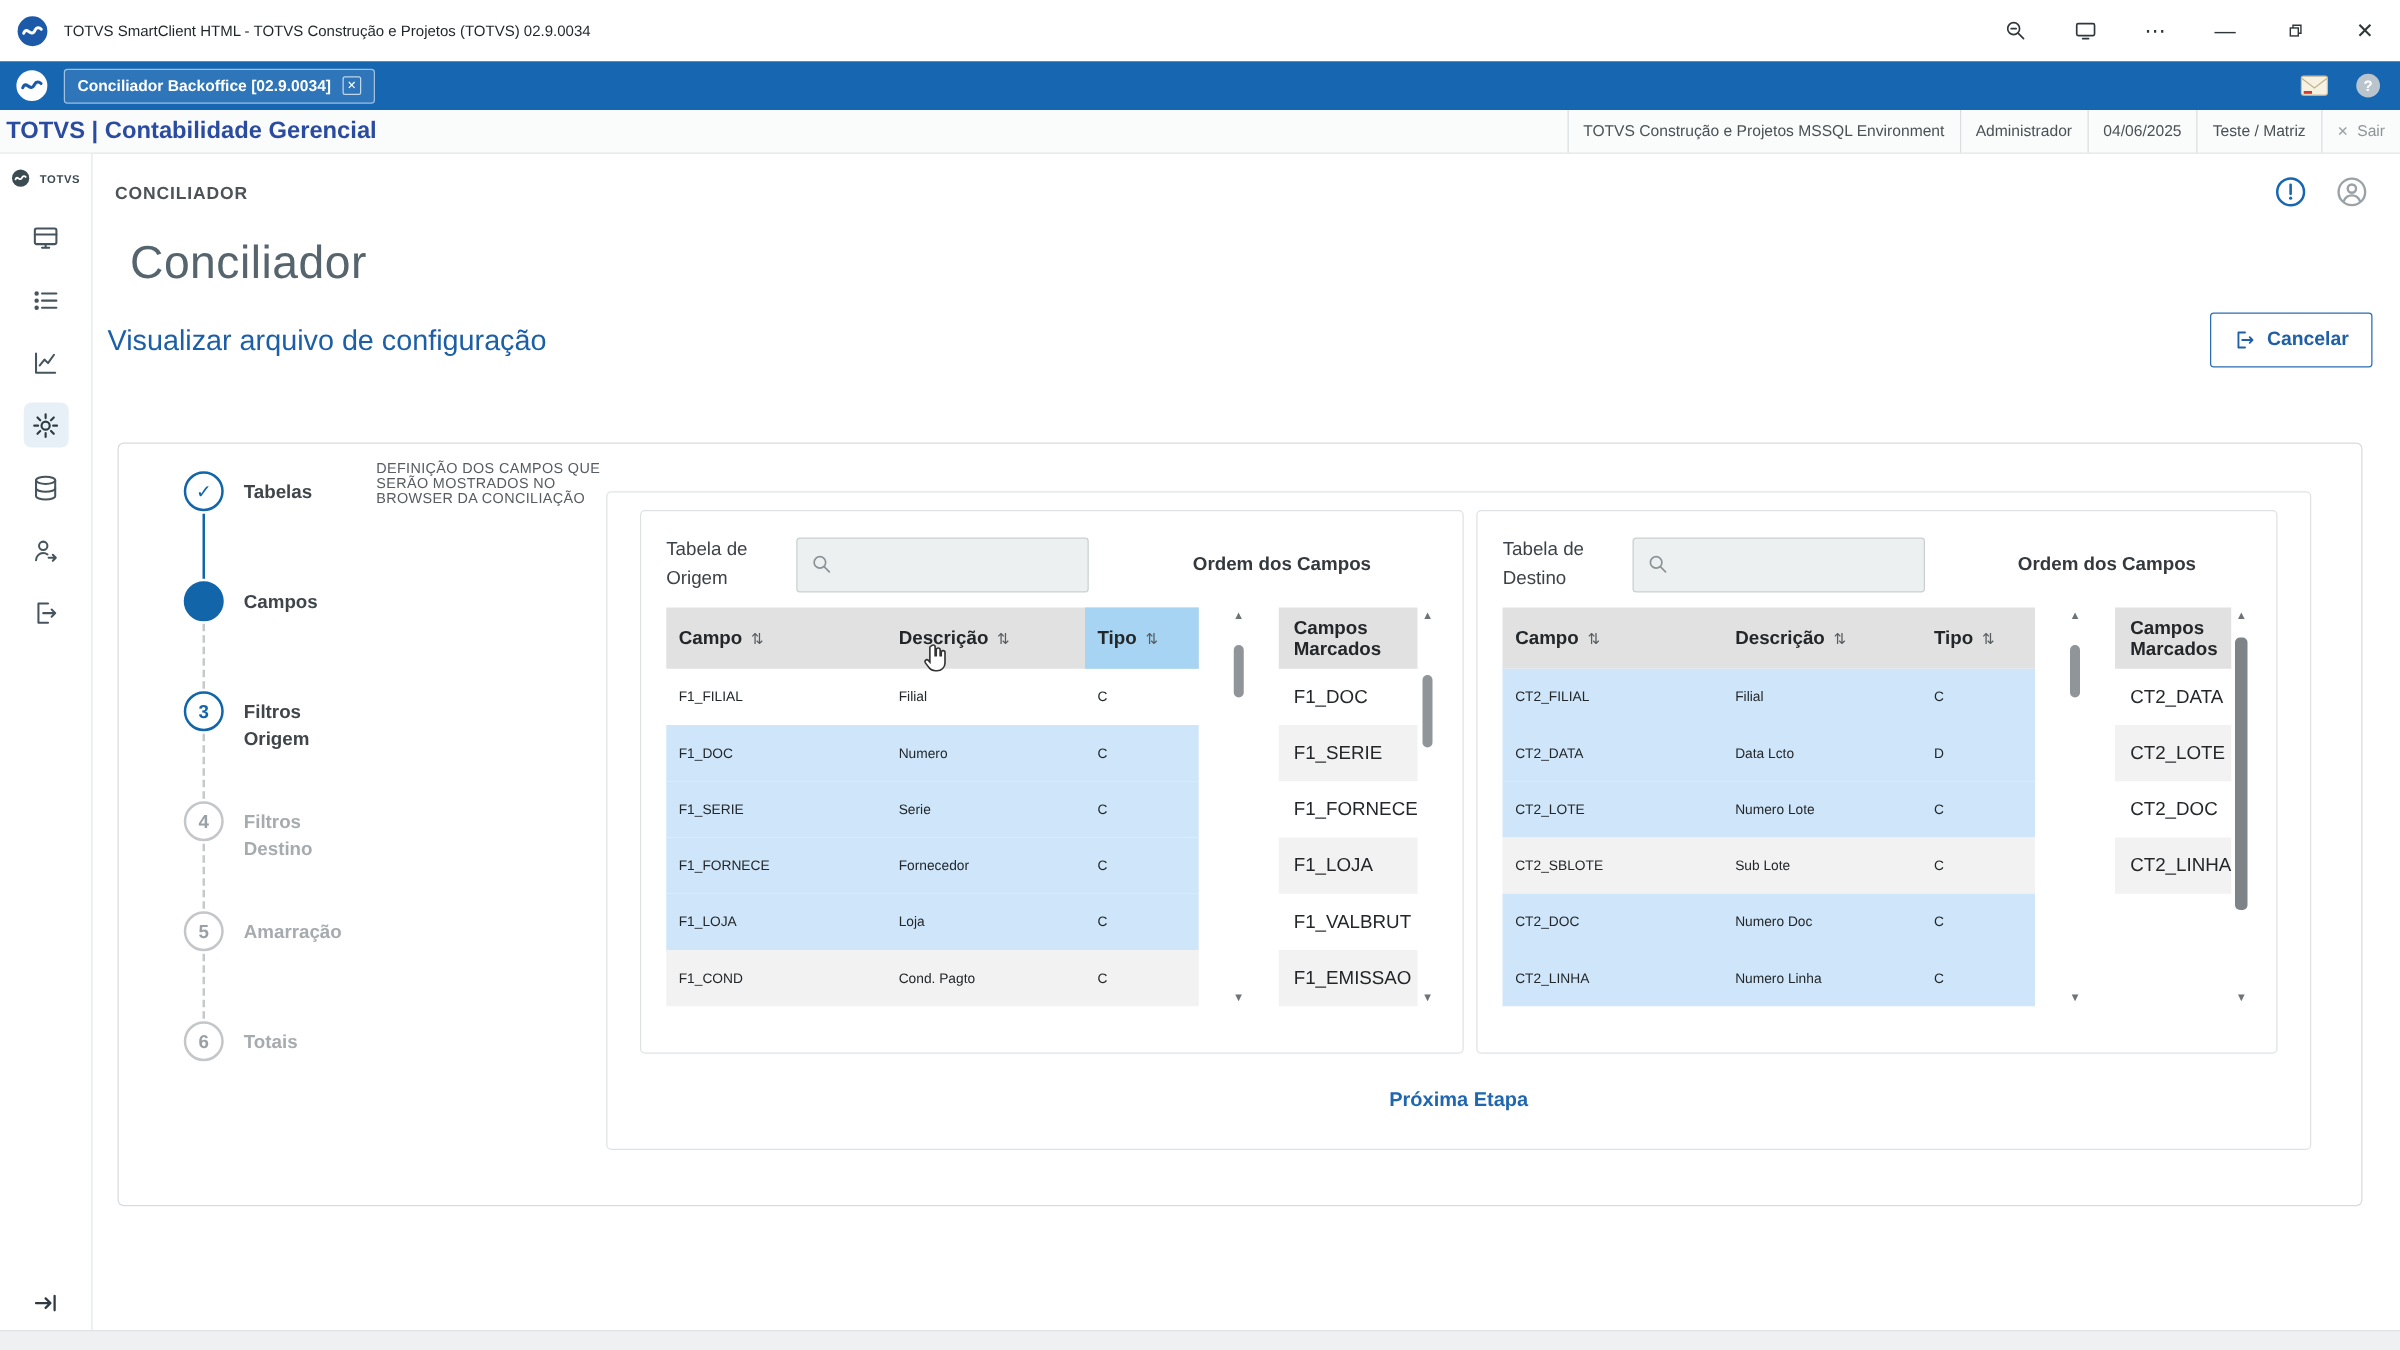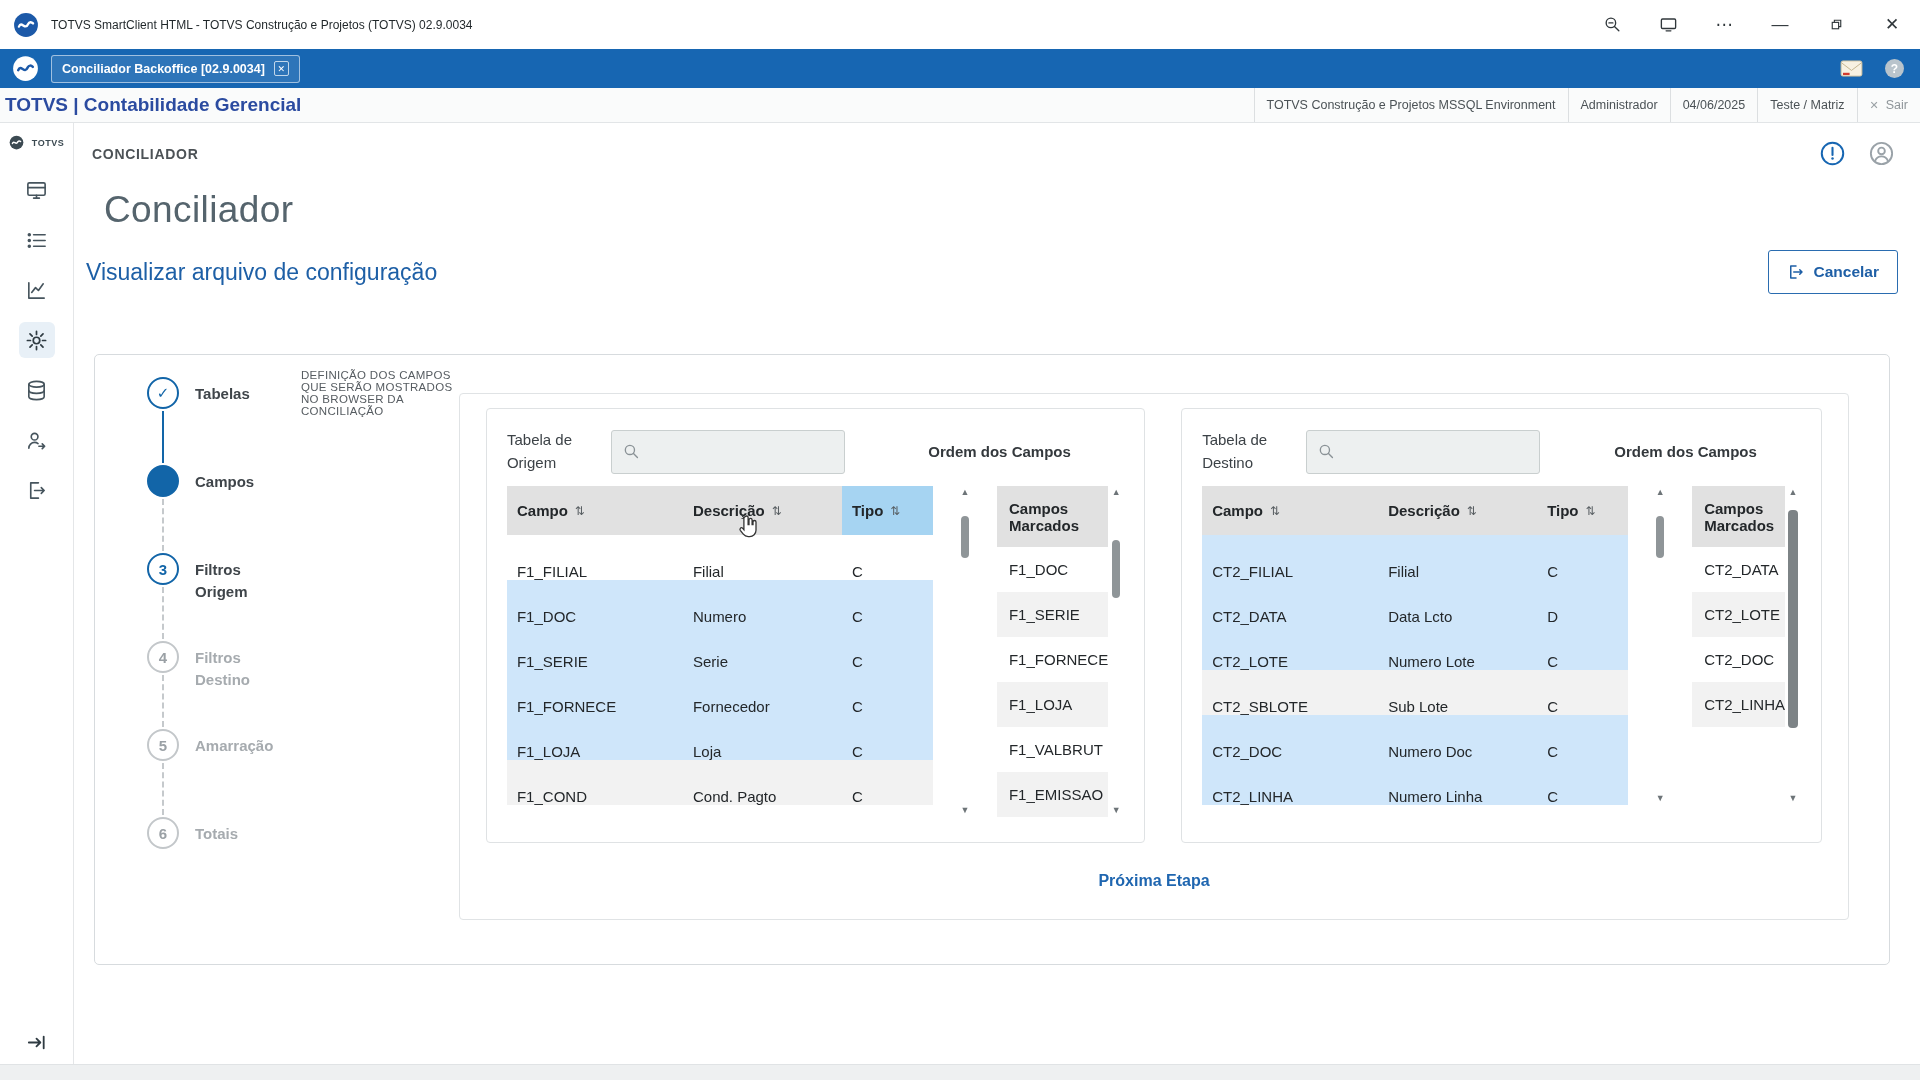--- a/index.html
+++ b/index.html
@@ -59,51 +59,51 @@
 .circle{width:32px;height:32px;border-radius:50%;border:2px solid #1265a8;background:#fff;color:#1265a8;display:flex;align-items:center;justify-content:center;font-size:15px;font-weight:700;position:relative;z-index:2;flex:none;cursor:pointer}
 .step.active .circle{background:#1265a8;border-color:#1265a8;color:#1265a8}
 .step.disabled .circle{border-color:#c3c7ca;color:#9aa0a5;cursor:default}
 .slabel{padding-top:6px;width:94px;font-size:15px;font-weight:700;color:#3f454a;line-height:1.45}
 .step.disabled .slabel{color:#a6abaf}
 
 .step-content{flex:1;padding:0 12px 0 10px;display:flex;}
 .section-caption{font-size:11.5px;color:#565c61;letter-spacing:.3px;margin:2px 0 8px}
 .section-hr{border:none;border-top:1px solid #d9dcde}
 .inner{margin-top:26px;border:1px solid #e0e3e5;border-radius:4px;height:527px;padding:14px 26px 0;display:flex;flex-direction:column}
-.panels{display:flex;gap:36px}
+.panels{display:flex;gap:10px}
 .panel{flex:1;border:1px solid #dfe2e4;border-radius:4px;height:435px;padding:20px 20px 0;background:#fff}
 .panel-head{display:flex;align-items:center;margin-bottom:12px}
 .tbl-title{width:104px;font-size:15px;color:#3c4247;line-height:1.5}
 .searchbox{width:234px;height:44px;background:#edf0f0;border:1px solid #c9cfcf;border-radius:3px;display:flex;align-items:center;padding:0 10px;gap:8px}
 .searchbox input{border:none;outline:none;background:transparent;flex:1;font-size:14px;font-family:inherit;color:#333}
 .order-title{flex:1;text-align:center;font-size:15px;font-weight:700;color:#34393d;padding-left:30px}
 
 .panel-body{display:flex;gap:24px}
 .grid{width:426px}
 .ghead{display:flex;height:49px;background:#e1e1e1;align-items:center;font-size:15px;font-weight:700;color:#23272a}
 .th{display:flex;align-items:center;padding-left:10px;height:100%;cursor:pointer}
 .c1{width:176px}.c2{width:159px}.c3{flex:1}
 .th.hl{background:#a6d4f2}
 .sort{margin-left:7px;font-size:12px;color:#565c60;font-weight:400}
-.trow{display:flex;height:45px;align-items:flex-end;font-size:15px;color:#23272a;cursor:pointer}
+.trow{display:flex;height:45px;align-items:center;font-size:11px;color:#23272a;cursor:pointer}
 .td{padding-left:10px}
 .tbody > div:nth-of-type(even){background:#f2f2f2}
 .tbody > div.selected{background:#cfe6fa}
 
 .vscroll{width:16px;position:relative;display:flex;justify-content:center}
 .sarrow{position:absolute;top:2px;font-size:9px;color:#6d7478;line-height:1;cursor:pointer}
 .sarrow.bottom{top:auto;bottom:2px}
 .sthumb{position:absolute;left:4px;width:8px;background:#8f9598;border-radius:4px;cursor:pointer}
 .sthumb.small{top:30px;height:42px}
 .sthumb.big{left:3px;width:10px;top:24px;height:218px;background:#7d8386}
 .sthumb.tiny{top:54px;height:58px}
 
 .marked-zone{flex:1;display:flex}
 .mbox{flex:1}
-.mhead{height:61px;background:#e1e1e1;display:flex;align-items:center;padding-left:12px;font-size:15px;font-weight:700;color:#23272a}
+.mhead{height:49px;background:#e1e1e1;display:flex;align-items:center;padding-left:12px;font-size:15px;font-weight:700;color:#23272a}
 .mitem{height:45px;display:flex;align-items:center;padding-left:12px;font-size:15px;color:#23272a;cursor:pointer}
 .mlist > div:nth-of-type(even){background:#f2f2f2}
 
 .links-row{flex:1;display:flex;align-items:center}
 .half{flex:1;text-align:center}
 .step-link{font-size:16px;font-weight:700;color:#1f66b0;cursor:pointer;text-decoration:none}
 
 .bottom-strip{position:absolute;left:0;right:0;bottom:0;height:16px;background:#eef0f1;border-top:1px solid #e0e3e5}
 .cursor{position:absolute;left:737px;top:514px;z-index:99;pointer-events:none}
 </style>

